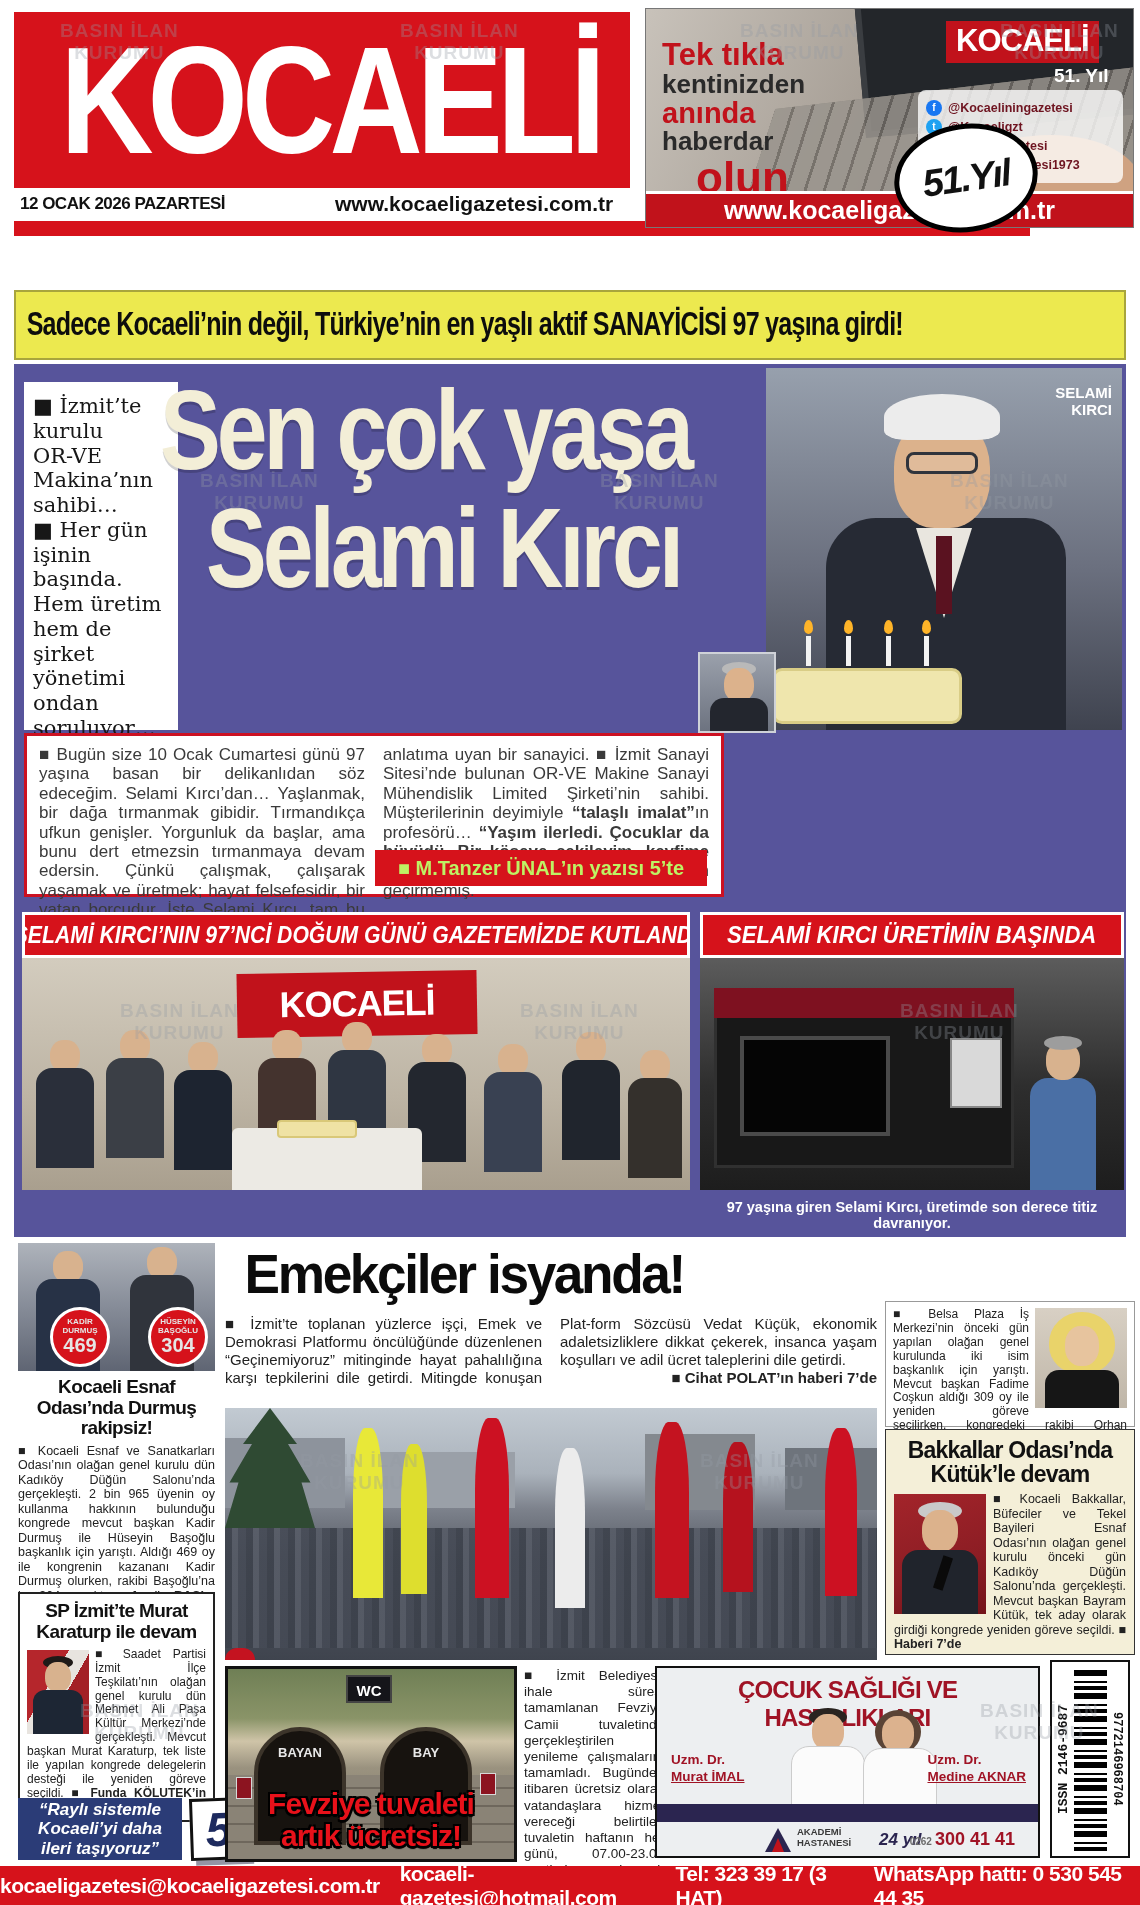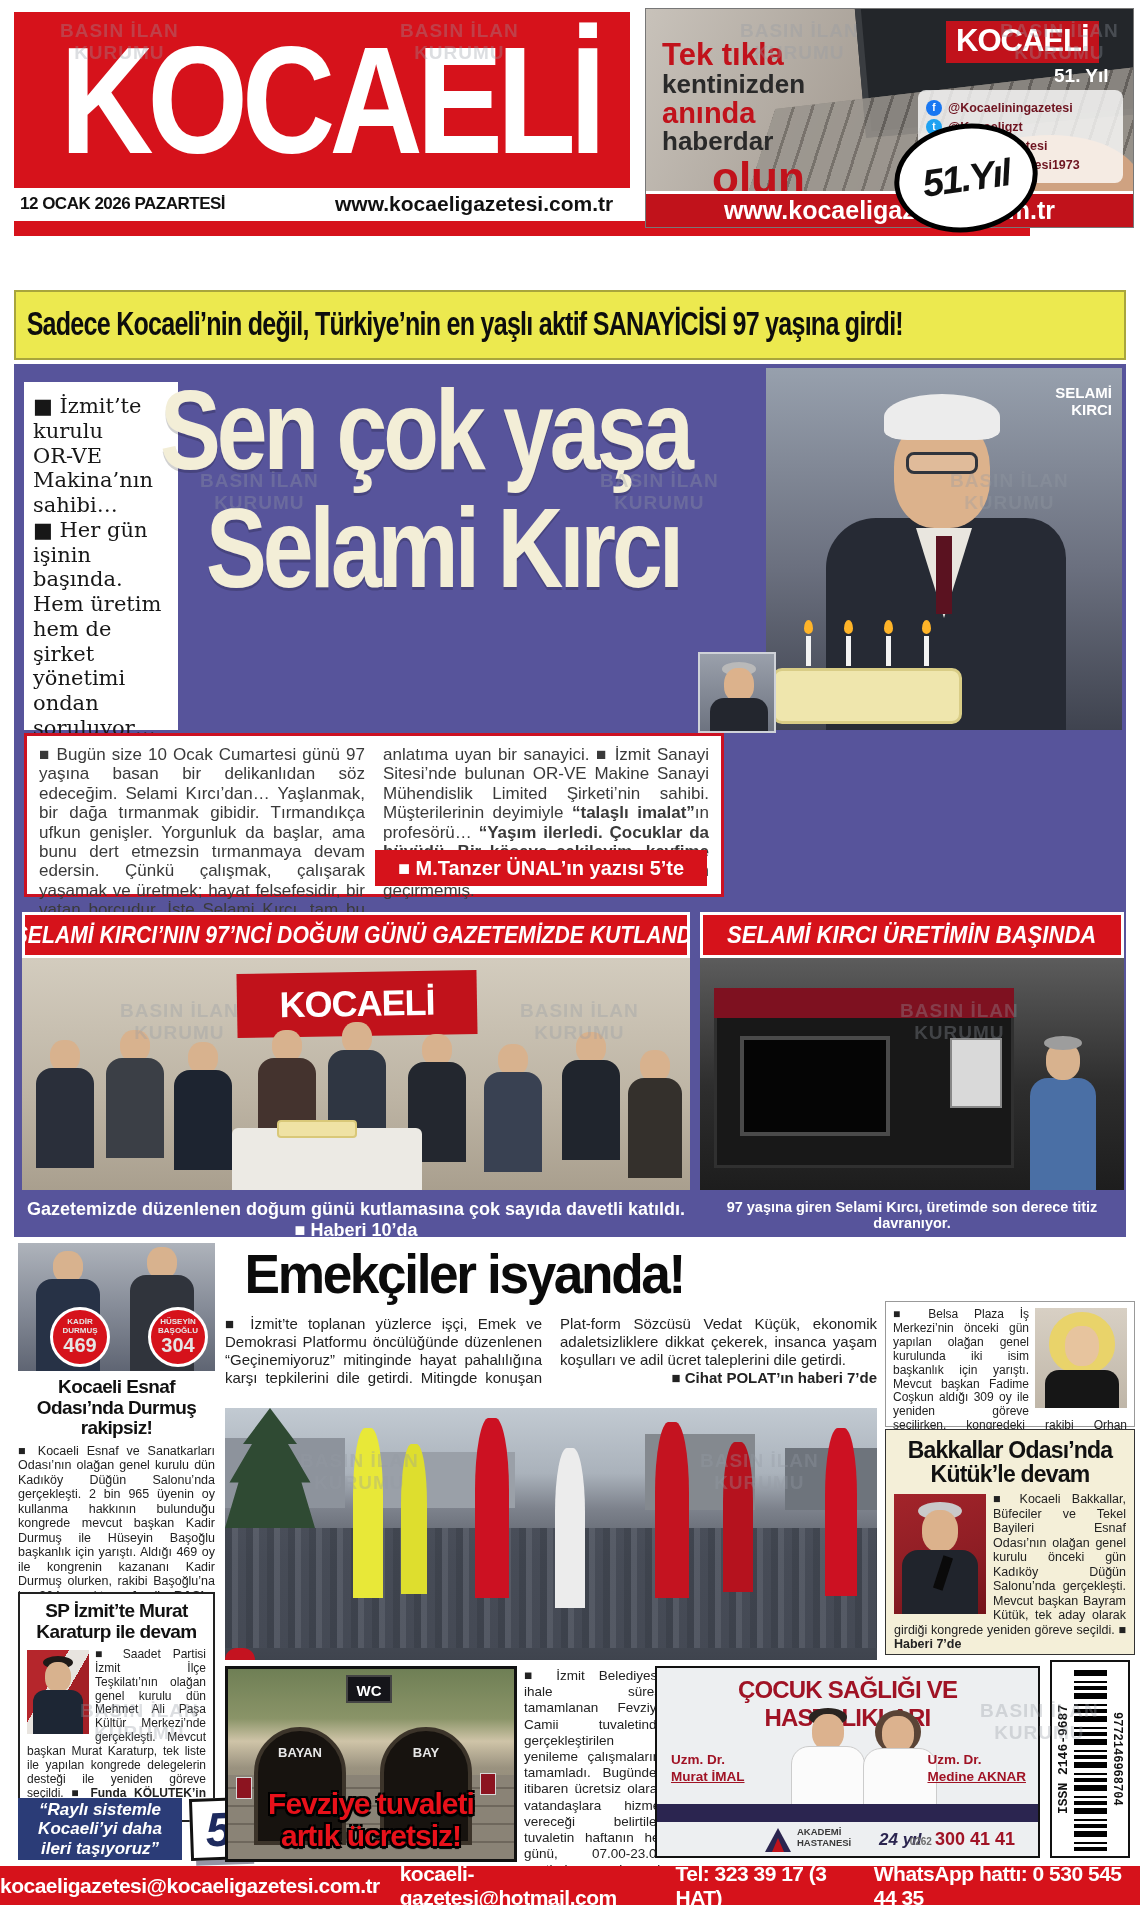--- a/index.html
+++ b/index.html
@@ -27,21 +27,21 @@
   .ad-screen{right:-26px;top:-34px;width:300px;height:150px;background:#23262a;transform:rotate(-5deg);border:6px solid #3a3d41;}
   .ad-keys{left:120px;bottom:24px;width:420px;height:120px;transform:skewX(-24deg) rotate(-7deg);
            background:repeating-linear-gradient(90deg,#9a958e 0 16px,#6f6a64 16px 19px),
                       repeating-linear-gradient(0deg,#8b867f 0 14px,#5f5b55 14px 16px);opacity:.85;}
   .ad-hand{right:-8px;bottom:-18px;width:200px;height:110px;background:#cfa281;border-radius:55% 45% 10% 10%;}
   .ad-txt{left:16px;top:30px;line-height:1.04;}
   .ad-l1{font-size:31px;font-weight:bold;color:#c1121b;}
   .ad-l2{font-size:26px;color:#2a2a2a;font-weight:bold;}
   .ad-l3{font-size:29px;font-weight:bold;color:#c1121b;}
   .ad-l4{font-size:26px;color:#2a2a2a;font-weight:bold;}
-  .ad-l5{font-size:44px;font-weight:bold;color:#c1121b;margin-left:50px;}
+  .ad-l5{font-size:44px;font-weight:bold;color:#c1121b;margin-left:34px;}
   .ad-logo{left:300px;top:12px;background:#c1121b;color:#fff;font-weight:bold;font-size:31px;
            padding:2px 10px 4px;letter-spacing:-1px;}
   .ad-logo-year{left:408px;top:56px;color:#fff;font-weight:bold;font-size:19px;}
   .ad-social{right:10px;bottom:44px;width:205px;background:rgba(255,255,255,.78);border-radius:8px;
              padding:7px 8px;font-size:12.5px;font-weight:bold;color:#6e1420;}
   .ad-social div{display:flex;align-items:center;margin:3px 0;}
   .sic{display:inline-block;width:16px;height:16px;border-radius:50%;color:#fff;font-size:10px;
        line-height:16px;text-align:center;margin-right:6px;font-weight:bold;}
   .sic.fb{background:#1877f2;}.sic.tw{background:#1da1f2;}.sic.yt{background:#e00;}
   .sic.ig{background:linear-gradient(45deg,#f09433,#dc2743,#bc1888);}
@@ -71,21 +71,21 @@
   .lp-candle{width:5px;height:30px;background:#f3f3f3;top:268px;}
   .lp-flame{width:9px;height:14px;background:#ffb428;border-radius:50% 50% 50% 50%/60% 60% 40% 40%;top:252px;}
   .lp-label{right:10px;top:16px;color:#fff;font-weight:bold;font-size:15px;text-align:right;line-height:1.15;}
   .sm-portrait{left:684px;top:288px;width:78px;height:81px;background:linear-gradient(180deg,#9aa0ab,#6d7380);
                border:2px solid #cfd2d8;overflow:hidden;}
   .sp-face{left:24px;top:14px;width:30px;height:34px;background:#dcb28c;border-radius:45%;}
   .sp-hair{left:22px;top:8px;width:34px;height:14px;background:#b9b9b9;border-radius:50%;}
   .sp-suit{left:10px;top:44px;width:58px;height:40px;background:#23262e;border-radius:14px 14px 0 0;}
   .lead-box{left:10px;top:369px;width:700px;height:164px;background:#fff;border:3px solid #cc1122;padding:9px 12px;}
   .lead-box .cols{column-count:2;column-gap:18px;font-size:17px;line-height:1.14;color:#3a3a3a;text-align:justify;}
-  .lead-byline{right:14px;bottom:8px;width:332px;height:36px;background:#d6121b;color:#ffffff;font-weight:bold;
+  .lead-byline{right:14px;bottom:8px;width:332px;height:36px;background:#d6121b;color:#bef264;font-weight:bold;
                font-size:20px;text-align:center;line-height:36px;}
 
   
   .ps-head{height:46px;background:#d6121b;border:3px solid #fff;display:flex;align-items:center;justify-content:center;overflow:hidden;}
   .ps-head span{color:#fff;font-weight:bold;font-style:italic;white-space:nowrap;transform:scaleX(.92);}
   .ps-caption{color:#fff;font-weight:bold;text-align:center;padding-top:9px;}
   .ps-left{left:8px;top:548px;width:668px;}
   .ps-right{left:686px;top:548px;width:424px;}
   .gphoto{position:relative;height:232px;overflow:hidden;background:linear-gradient(180deg,#d3ccbe 0%,#bdb4a4 60%,#a99f8e 100%);}
   .g-banner{left:215px;top:14px;width:240px;height:64px;background:#c1121b;color:#fff;display:flex;
@@ -357,21 +357,20 @@
             <div class="fh"></div>
             <div class="fb" style="background:#20252d;"></div>
           </div>
         <div class="fig" style="left:606px;bottom:0;width:54px;height:140px;">
             <div class="fh"></div>
             <div class="fb" style="background:#34302c;"></div>
           </div>
         <div class="abs g-table"></div>
         <div class="abs g-cake"></div>
       </div>
-      <div class="ps-caption" style="font-size:18px;">Gazetemizde düzenlenen doğum günü kutlamasına çok sayıda davetli katıldı. ■ Haberi 10’da</div>
     </div>
 
     <div class="abs ps-right">
       <div class="ps-head">
         <span style="font-size:24px;">SELAMİ KIRCI ÜRETİMİN BAŞINDA</span>
       </div>
       <div class="mphoto">
         <div class="abs m-body"></div>
         <div class="abs m-red"></div>
         <div class="abs m-window"></div>

